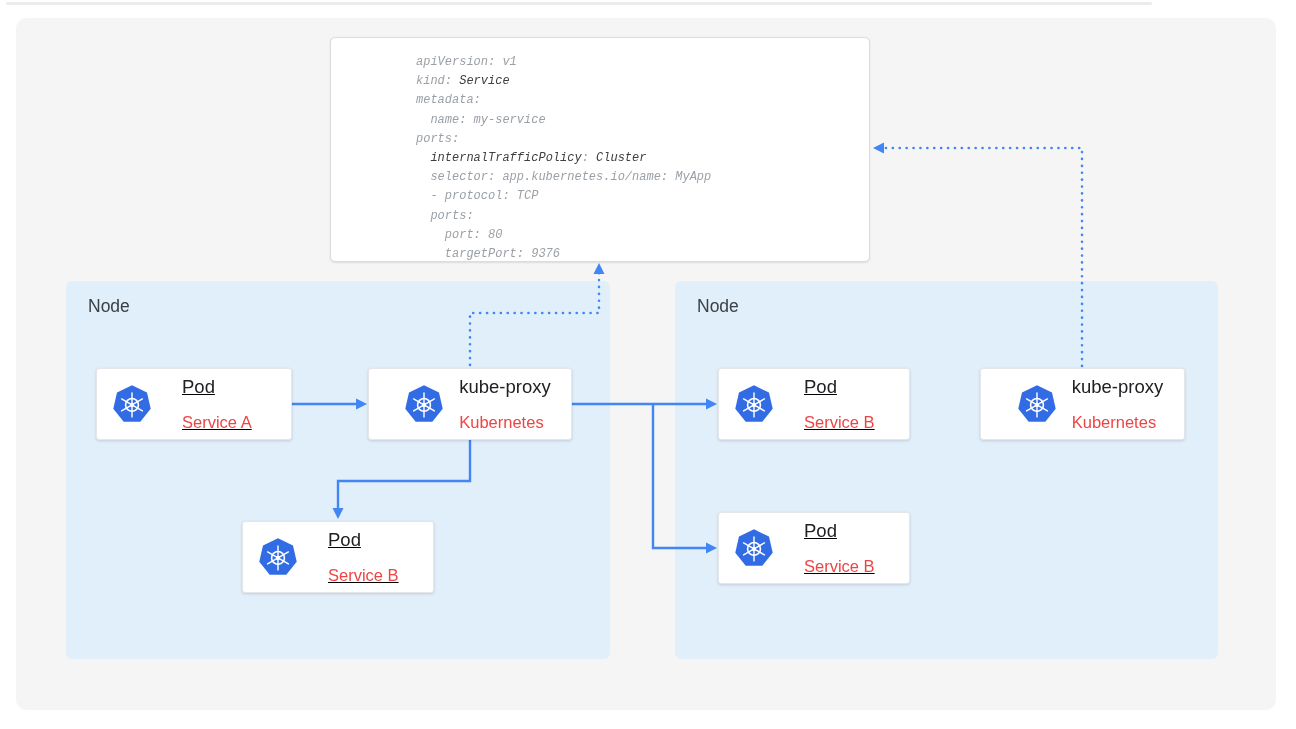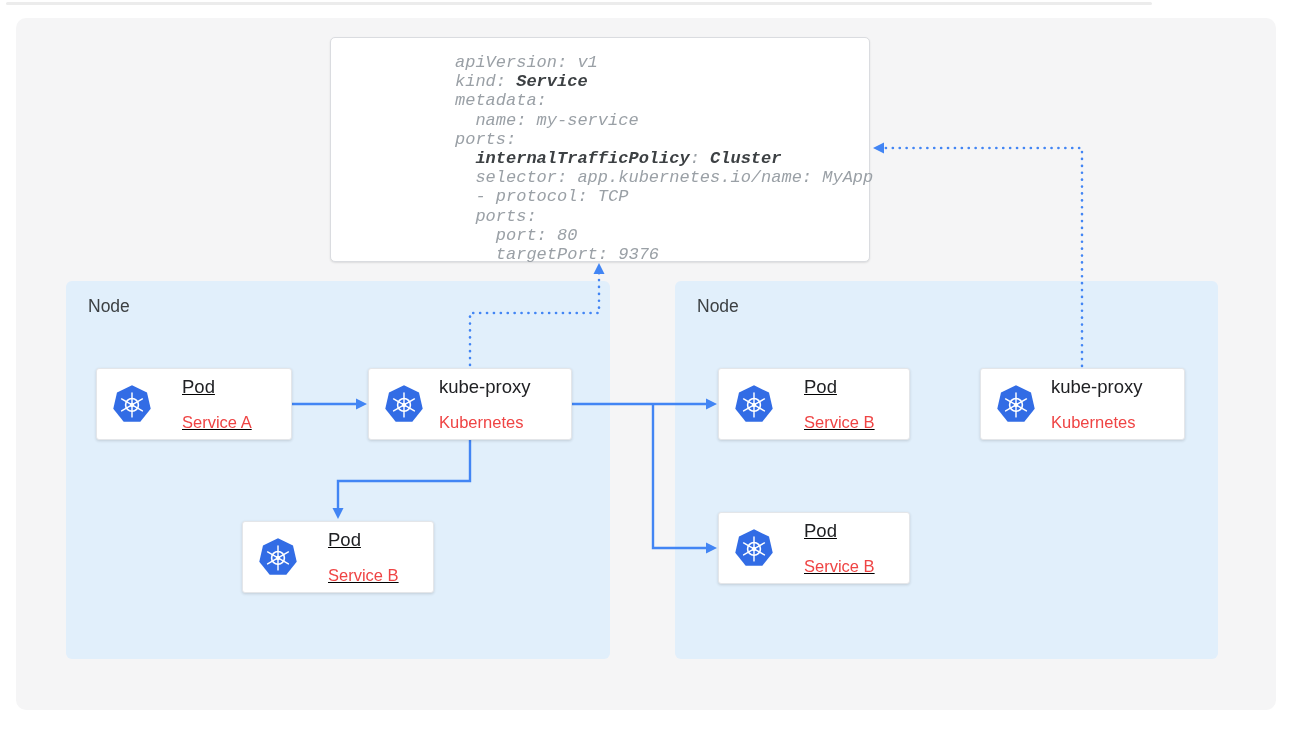--- a/index.html
+++ b/index.html
@@ -7,34 +7,34 @@
         font-family:"Liberation Sans",sans-serif;}
   .top-divider{position:absolute;left:6px;top:2px;width:1146px;height:3px;
         background:#ececec;border-radius:2px;}
   .canvas{position:absolute;left:16px;top:18px;width:1260px;height:692px;
         background:var(--canvas-bg,#f5f5f6);border-radius:10px;}
   
   .yaml-card{position:absolute;left:330px;top:37px;width:540px;height:225px;
         box-sizing:border-box;background:#fff;border:1px solid #dadce0;border-radius:5px;
         box-shadow:0 1px 2px rgba(0,0,0,.10);padding:15px 0 0 85px;}
   .yaml-line{font-family:"Liberation Mono","DejaVu Sans Mono",monospace;font-style:italic;
-        font-size:17px;line-height:19.2px;white-space:pre;color:var(--yaml-text,#9aa0a6);margin-left:39px;}
-  .yaml-line .b{color:var(--yaml-bold,#3c4043);font-weight:bold;}
+        font-size:12px;line-height:19.2px;white-space:pre;color:var(--yaml-text,#9aa0a6);}
+  .yaml-line .b{color:var(--yaml-bold,#3c4043);font-weight:normal;}
   
   .node{position:absolute;top:281px;width:544px;height:378px;border-radius:6px;
         background:var(--node-bg,#e1effb);}
   .node-left{left:66px;}
   .node-right{left:675px;width:543px;}
   .node-label{position:absolute;left:22px;top:15px;font-size:17.5px;color:#3c4043;}
   
   .card{position:absolute;height:72px;box-sizing:border-box;background:#fff;
         border:1px solid #e4e6e9;border-radius:3px;box-shadow:0 1px 3px rgba(0,0,0,.14);
         display:flex;align-items:center;padding-left:15px;}
   .card.pod{gap:30px;text-decoration:underline;}
-  .card.proxy{gap:15px;}
+  .card.proxy{gap:15px;justify-content:center;}
   .k8s-icon{width:40px;height:41px;flex:none;display:block;}
   .card-title{font-size:18.5px;line-height:22px;color:#202124;}
   .card-subtitle{font-size:16.5px;line-height:21px;margin-top:14px;color:#ef4444;}
   
   .arrows{position:absolute;left:0;top:0;width:1296px;height:729px;pointer-events:none;}
   .arrows .ln{fill:none;stroke:var(--arrow,#4285f4);stroke-width:2.4px;}
   .arrows .dot{fill:none;stroke:var(--arrow,#4285f4);stroke-width:2.6px;
         stroke-dasharray:0.1 6.8;stroke-linecap:round;}
   .arrows .hd{fill:var(--arrow,#4285f4);stroke:none;}
 </style>

